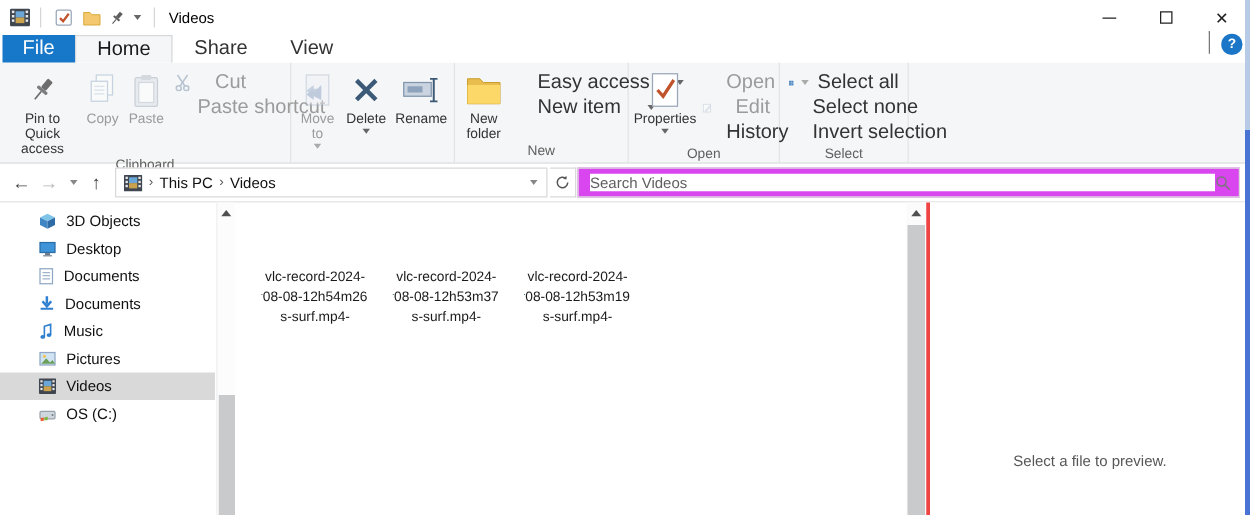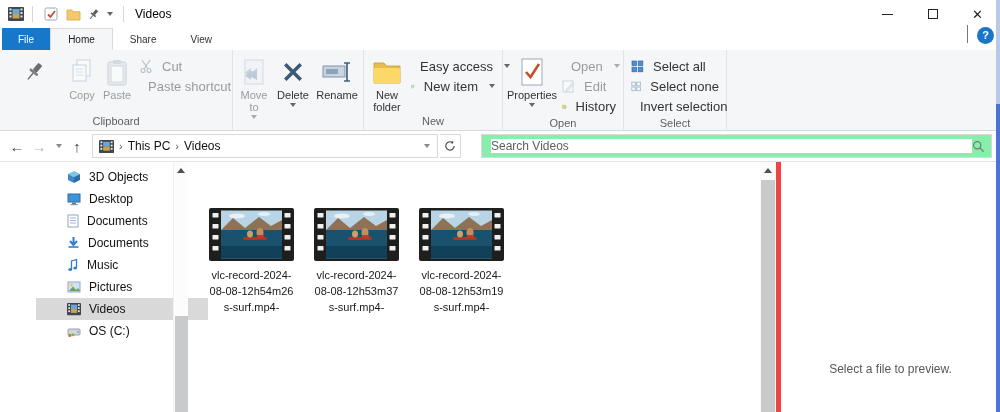--- a/index.html
+++ b/index.html
@@ -17,74 +17,74 @@
   .qat-btn { display:flex; align-items:center; justify-content:center; width:22px; height:22px; }
   .title-text { font-size:12px; color:#000; margin-left:4px; }
   .win-controls { margin-left:auto; display:flex; height:28px; }
   .win-btn { width:45px; height:28px; display:flex; align-items:center; justify-content:center; }
   .glyph-min { width:11px; height:1px; background:#222; }
   .glyph-max { width:10px; height:10px; border:1px solid #222; }
   .glyph-close { font-size:13px; color:#222; line-height:1; }
 
   
   .tabrow { height:22px; display:flex; background:#fff; padding-left:2px; position:relative; }
-  .tab { font-size:10px; padding:0 17px; display:flex; align-items:center; color:#333; }
+  .tab { font-size:16px; padding:0 17px; display:flex; align-items:center; color:#333; }
   .tab-file { background:#1777c8; color:#fff; padding:0 16px; }
   .tab-active { background:#f5f6f7; border:1px solid #d8d9da; border-bottom:none; color:#1a1a1a; }
   .ribbon-help { position:absolute; right:6px; top:26px; z-index:60; display:flex; align-items:center; gap:9px; }
   .chev-up { width:8px; height:8px; border-left:1.5px solid #777; border-top:1.5px solid #777; transform:rotate(45deg) translateY(3px); }
   .help-circle { width:17px; height:17px; border-radius:50%; background:#1c76c8; color:#fff; font-size:11px; font-weight:bold; display:flex; align-items:center; justify-content:center; }
 
   
   .ribbon { height:81px; background:#f5f6f7; border-bottom:1px solid #d8d9da; display:flex; }
   .rgroup { display:flex; flex-direction:column; border-right:1px solid #e2e3e5; }
   .rg-content { flex:1; display:flex; align-items:stretch; padding:2px 3px 0 3px; }
   .rg-label { text-align:center; font-size:11px; color:#5f5f5f; padding:1px 6px 3px; white-space:nowrap; }
   .bigbtn { display:flex; flex-direction:column; align-items:center; justify-content:flex-start; font-size:11px; line-height:12px; text-align:center; color:#333; padding:3px 4px 0; }
   .bigbtn .ic { height:34px; display:flex; align-items:center; justify-content:center; }
   .bigbtn .lbl { max-width:62px; }
   .smallcol { display:flex; flex-direction:column; justify-content:flex-start; padding-top:4px; }
-  .smallbtn { display:flex; align-items:center; gap:9px; font-size:13px; color:#333; height:20px; padding:0 4px; white-space:nowrap; }
+  .smallbtn { display:flex; align-items:center; gap:19px; font-size:16px; color:#333; height:20px; padding:0 4px; white-space:nowrap; }
   .disabled, .disabled .lbl { color:#9b9b9b !important; }
   .disabled svg { opacity:.45; }
   .dd { display:inline-block; width:0; height:0; border-left:3px solid transparent; border-right:3px solid transparent; border-top:4px solid #666; vertical-align:middle; margin-left:2px; }
   .disabled .dd { border-top-color:#aaa; }
   .dd-below { margin:2px 0 0 0; }
 
   
   .navrow { height:31px; display:flex; align-items:center; background:#fff; border-bottom:1px solid #e4e4e4; padding:0 8px 0 6px; }
   .nav-ic { width:22px; height:24px; display:flex; align-items:center; justify-content:center; font-size:15px; color:#444; }
   .nav-fwd { color:#b5b5b5; }
   .addr-wrap { display:flex; align-items:center; height:24px; border:1px solid #d9d9d9; background:#fff; margin:0 2px 0 4px; width:346px; }
   .addr-main { flex:1; display:flex; align-items:center; gap:5px; padding:0 6px; font-size:12px; color:#111; }
   .crumb-chev { color:#555; font-size:11px; }
   .addr-dd { width:22px; height:100%; display:flex; align-items:center; justify-content:center; }
   .addr-refresh { width:21px; height:24px; border:1px solid #d9d9d9; border-left:none; display:flex; align-items:center; justify-content:center; }
-  .searchbox { flex:1; height:24px; border:1px solid #d9d9d9; background:#86efac; margin-left:20px; display:flex; align-items:center; padding:0 6px 0 9px; }
+  .searchbox { flex:1; height:24px; border:1px solid #d9d9d9; background:#d946ef; margin-left:1px; display:flex; align-items:center; padding:0 6px 0 9px; }
   .searchbox input { flex:1; border:none; outline:none; font-size:12px; color:#333; font-family:"Liberation Sans",sans-serif; }
   .searchbox input::placeholder { color:#5f5f5f; }
 
   
   .content { position:relative; height:251px; display:flex; }
   .sidebar { width:190px; position:relative; padding-top:4px; }
-  .side-item { height:22px; display:flex; align-items:center; gap:8px; padding-left:31px; font-size:12px; color:#111; width:172px;margin-left:36px; }
+  .side-item { height:22px; display:flex; align-items:center; gap:8px; padding-left:31px; font-size:12px; color:#111; width:172px; }
   .side-item.selected { background:#d9d9d9; }
   .side-scroll { position:absolute; top:0; right:2px; width:15px; height:251px; background:#fcfcfc; border-left:1px solid #f0f0f0; }
   .scroll-arrow { height:17px; display:flex; align-items:center; justify-content:center; }
   .tri-up { width:0; height:0; border-left:4px solid transparent; border-right:4px solid transparent; border-bottom:5px solid #505050; }
   .side-thumb { position:absolute; left:1px; width:13px; top:154px; height:97px; background:#c9cacc; }
 
   .filearea { flex:1; position:relative; }
   .files { position:absolute; left:19px; top:46px; display:flex; gap:20px; }
-  .file-item { width:85px; display:flex; flex-direction:column; align-items:center; }
+  .file-item { width:85px; display:flex; flex-direction:row; align-items:center; }
   .file-name { margin-top:6px; font-size:11px; line-height:16px; text-align:center; color:#1a1a1a; white-space:nowrap; }
   .file-scroll { position:absolute; right:0; top:0; width:16px; height:251px; background:#fbfbfb; }
   .file-thumbbar { position:absolute; left:1px; width:14px; top:18px; height:233px; background:#c9cacc; }
 
-  .preview-pane { width:224px; border-left:5px solid #ef4444; position:relative; background:#fff;text-decoration:underline; }
+  .preview-pane { width:259px; border-left:3px solid #ef4444; position:relative; background:#fff;text-decoration:underline; }
   .preview-msg { position:absolute; top:200px; left:0; width:100%; text-align:center; font-size:12px; color:#575757; }
 </style>
 </head>
 <body>
 
 <div class="window">
 
   <svg width="0" height="0" style="position:absolute">
     <defs>
       <symbol id="thumb" viewBox="0 0 85 53">
@@ -193,20 +193,21 @@
         <div class="bigbtn" style="width:62px">
           <span class="ic">
             <svg width="24" height="24" viewBox="0 0 24 24">
                 <g transform="rotate(40 12 12)">
                   <rect x="9.5" y="2" width="5" height="9" rx="1" fill="#6d6d6d"></rect>
                   <rect x="7" y="11" width="10" height="2.6" rx="1" fill="#7d7d7d"></rect>
                   <rect x="11.3" y="13.6" width="1.4" height="8" fill="#6d6d6d"></rect>
                 </g>
               </svg>
           </span>
+          <span class="lbl">Pin to Quick access</span>
         </div>
         <div class="bigbtn disabled" style="width:34px">
           <span class="ic">
             <svg width="24" height="26" viewBox="0 0 24 26">
                 <rect x="7" y="1" width="13" height="16" fill="#fff" stroke="#8fa7c4"></rect>
                 <rect x="3" y="6" width="13" height="16" fill="#fff" stroke="#8fa7c4"></rect>
                 <g stroke="#b9c8da">
                   <line x1="5.5" y1="10" x2="13.5" y2="10"></line>
                   <line x1="5.5" y1="13" x2="13.5" y2="13"></line>
                   <line x1="5.5" y1="16" x2="13.5" y2="16"></line>

